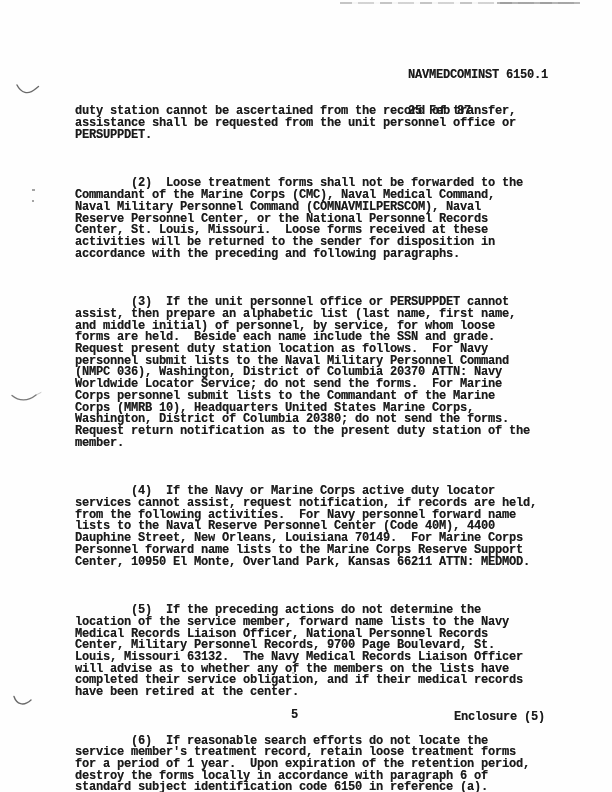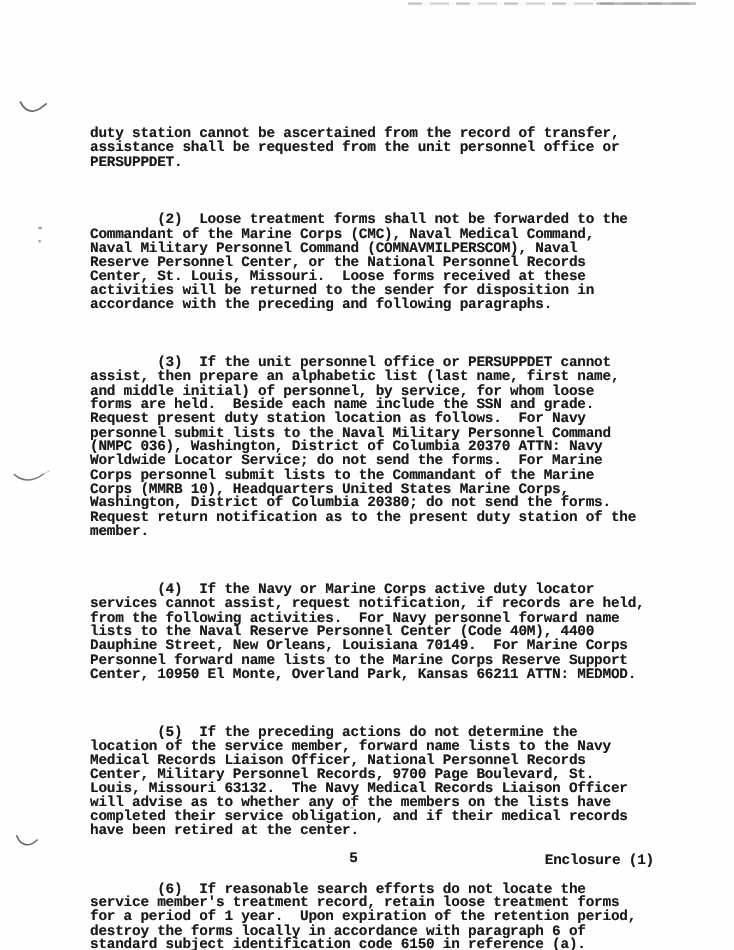--- a/index.html
+++ b/index.html
@@ -72,20 +72,24 @@
   .speck-3 { left: 292px; top: 672px; width: 3px; height: 2px; background: rgba(120,120,120,0.45); }
 </style>
 </head>
 <body>
 
 <div class="page">
 
   <div class="scan-dash-line"></div>
   <div class="scan-dash-line-dark"></div>
 
+  <div class="header doc-text">
+    <div>NAVMEDCOMINST 6150.1</div>
+    <div>25 Feb 87</div>
+  </div>
 
   <svg class="pen-mark pen-mark-1" width="28" height="20" viewBox="0 0 28 20">
     <path d="M2 5 C 6 13, 13 15.5, 21 8.5 L 23.5 6.5" fill="none" stroke="#4f4f4f" stroke-width="1.4" stroke-linecap="round" opacity="0.85"></path>
   </svg>
   <svg class="pen-mark pen-mark-2" width="34" height="16" viewBox="0 0 34 16">
     <path d="M2 4.5 C 9 10.5, 18 10.5, 26 4" fill="none" stroke="#575757" stroke-width="1.3" stroke-linecap="round" opacity="0.8"></path>
     <path d="M26 4 L 31 1.5" fill="none" stroke="#8a8a8a" stroke-width="0.8" stroke-linecap="round" opacity="0.6"></path>
   </svg>
   <svg class="pen-mark pen-mark-3" width="26" height="18" viewBox="0 0 26 18">
     <path d="M2 3.5 C 4.5 11, 11.5 14, 19 7" fill="none" stroke="#4f4f4f" stroke-width="1.4" stroke-linecap="round" opacity="0.85"></path>
@@ -135,15 +139,15 @@
 completed their service obligation, and if their medical records
 have been retired at the center.</p>
     <p>        (6)  If reasonable search efforts do not locate the
 service member's treatment record, retain loose treatment forms
 for a period of 1 year.  Upon expiration of the retention period,
 destroy the forms locally in accordance with paragraph 6 of
 standard subject identification code 6150 in reference (a).</p>
   </div>
 
   <div class="footer-pagenum doc-text">5</div>
-  <div class="footer-enclosure doc-text">Enclosure (1)</div>
+  <div class="footer-enclosure doc-text">Enclosure (5)</div>
 
 </div>
 
 </body></html>

